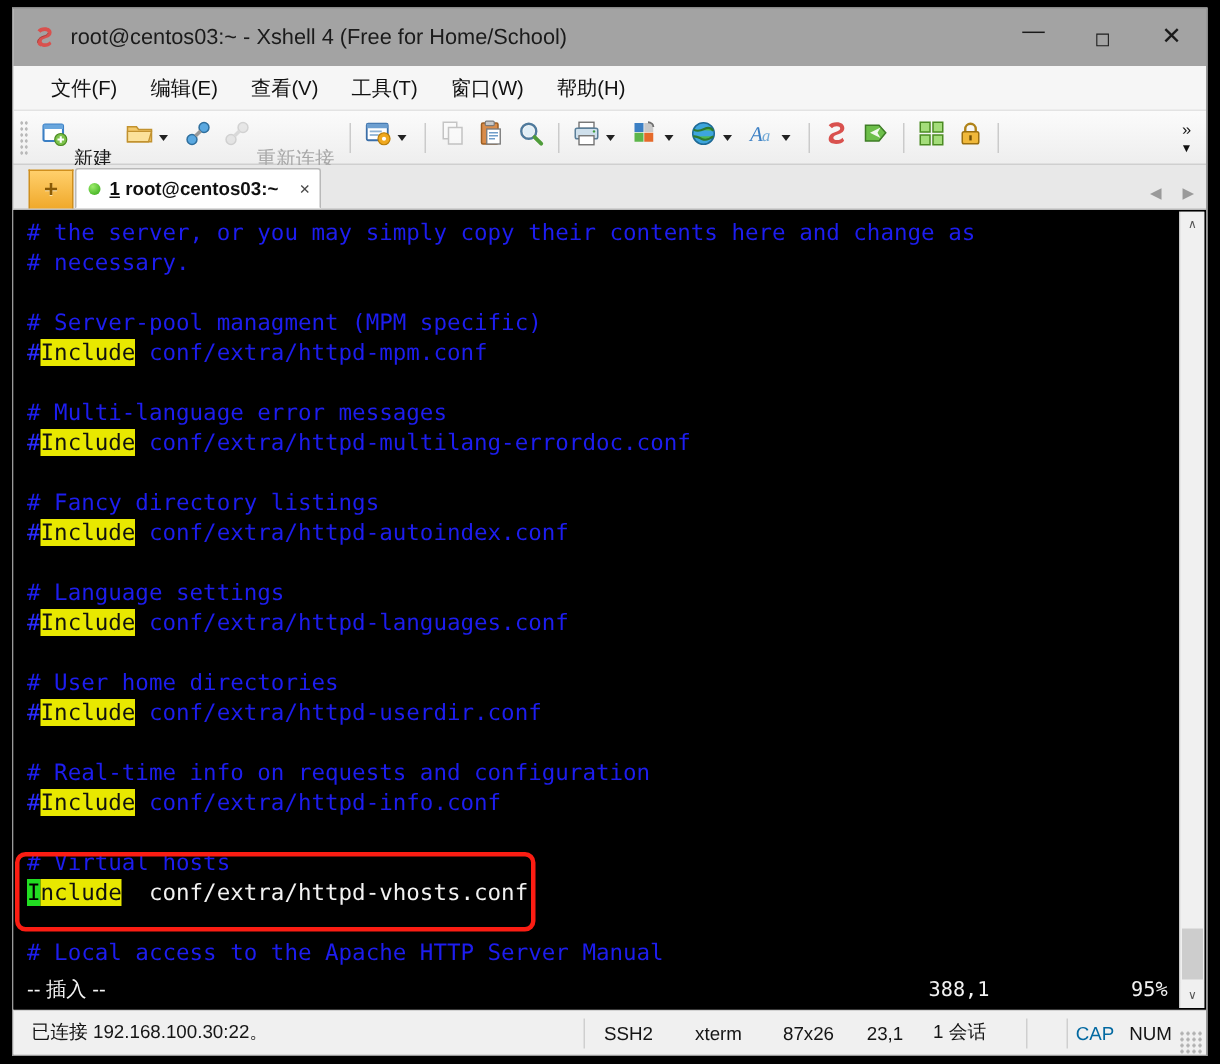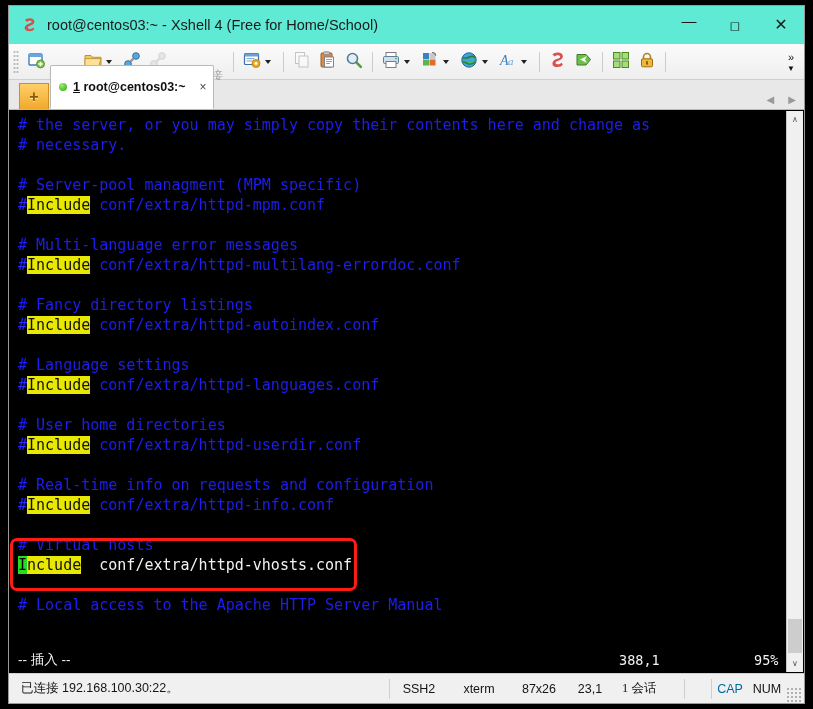--- a/index.html
+++ b/index.html
@@ -25,21 +25,21 @@
     border: 1px solid #9a9a9a;
     border-radius: 0;
     display: flex;
     flex-direction: column;
     box-shadow: 0 0 0 1px rgba(0,0,0,0.05);
   }
 
   
   .titlebar {
     height: 38px;
-    background: #5eead4;
+    background: #a3a3a3;
     display: flex;
     align-items: center;
     flex: 0 0 auto;
     position: relative;
   }
   .title-icon {
     width: 18px; height: 18px;
     margin-left: 12px; margin-right: 8px;
     flex: 0 0 auto;
     position: relative;
@@ -154,21 +154,21 @@
     border-bottom: none;
     display: flex; align-items: center; justify-content: center;
     margin-right: 1px;
     position: relative;
   }
   .tab-new .plus {
     color: #8a5a05; font-size: 16px; font-weight: bold; line-height: 1;
     text-shadow: 0 1px 0 #ffe6ad;
   }
   .tab {
-    height: 44px;
+    height: 27px;
     background: #ffffff;
     border: 1px solid #b9b9b9;
     border-bottom: 1px solid #ffffff;
     display: flex; align-items: center;
     padding: 0 6px 0 8px;
     border-radius: 2px 2px 0 0;
   }
   .tab-dot {
     width: 8px; height: 8px; border-radius: 50%;
     background: radial-gradient(circle at 35% 30%, #9bec6a, #2fa512);
@@ -285,21 +285,21 @@
     display: flex; align-items: center; justify-content: center;
     height: 30px;
     white-space: nowrap;
   }
   .sb-conn { padding-left: 12px; width: 380px; justify-content: flex-start; }
   .sb-div { width: 1px; height: 20px; background: #cfcfcf; flex: 0 0 auto; }
   .sb-ssh   { width: 58px; }
   .sb-term  { width: 62px; }
   .sb-size  { width: 58px; }
   .sb-cur   { width: 44px; }
-  .sb-sess  { width: 72px; justify-content: flex-start; padding-left: 10px; font-family: Liberation Serif, serif; }
+  .sb-sess  { width: 72px; justify-content: flex-start; padding-left: 10px; }
   .sb-spacer{ flex: 1 1 auto; }
   .sb-cap   { width: 36px; color: #0369a1; }
   .sb-num   { width: 38px; color: #141414; }
   .sb-grip  {
     width: 16px; height: 16px; margin-right: 2px;
     background-image: radial-gradient(circle, #b0b0b0 1px, transparent 1.2px);
     background-size: 4px 4px;
     background-position: bottom right;
     align-self: flex-end;
   }
@@ -324,20 +324,28 @@
           </div>
         <div class="win-btn win-max">
             <span class="glyph">◻</span>
           </div>
         <div class="win-btn win-close">
             <span class="glyph">✕</span>
           </div>
       </div>
     </div>
 
+    <div class="menubar">
+      <div class="menu-item">文件(F)</div>
+      <div class="menu-item">编辑(E)</div>
+      <div class="menu-item">查看(V)</div>
+      <div class="menu-item">工具(T)</div>
+      <div class="menu-item">窗口(W)</div>
+      <div class="menu-item">帮助(H)</div>
+    </div>
 
     <div class="toolbar">
       <div class="grip"></div>
 
       <div class="tb-btn">
         <span>
           <svg width="20" height="20" viewBox="0 0 20 20">
             <rect x="3" y="4" width="13" height="11" rx="1" fill="#fff" stroke="#3b7fc4" stroke-width="1.4"></rect>
             <rect x="3" y="4" width="13" height="3" fill="#69a6dd"></rect>
             <circle cx="14.5" cy="14" r="4" fill="#7cc24a" stroke="#4b8b22" stroke-width="0.8"></circle>

